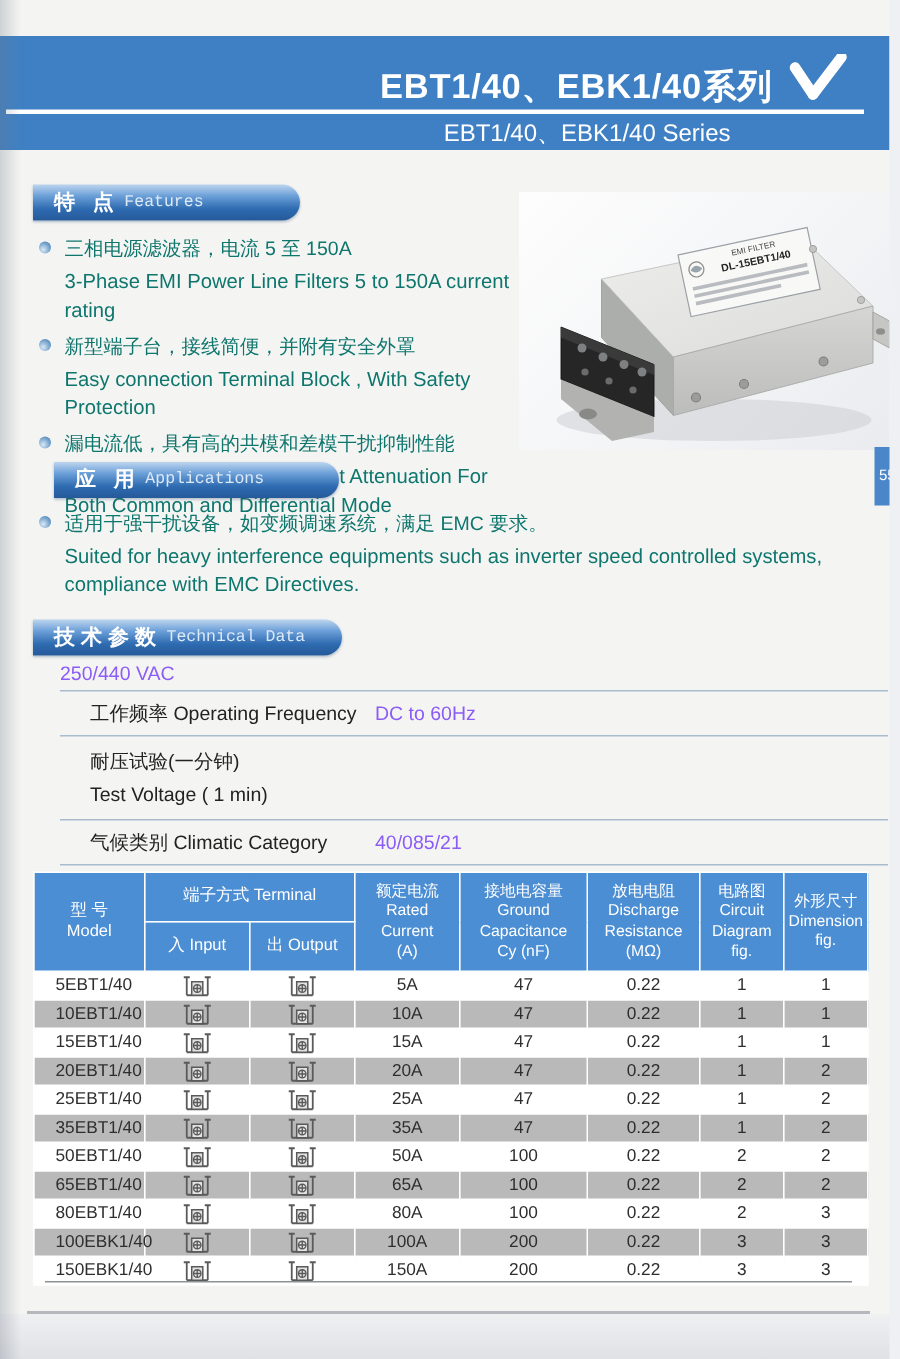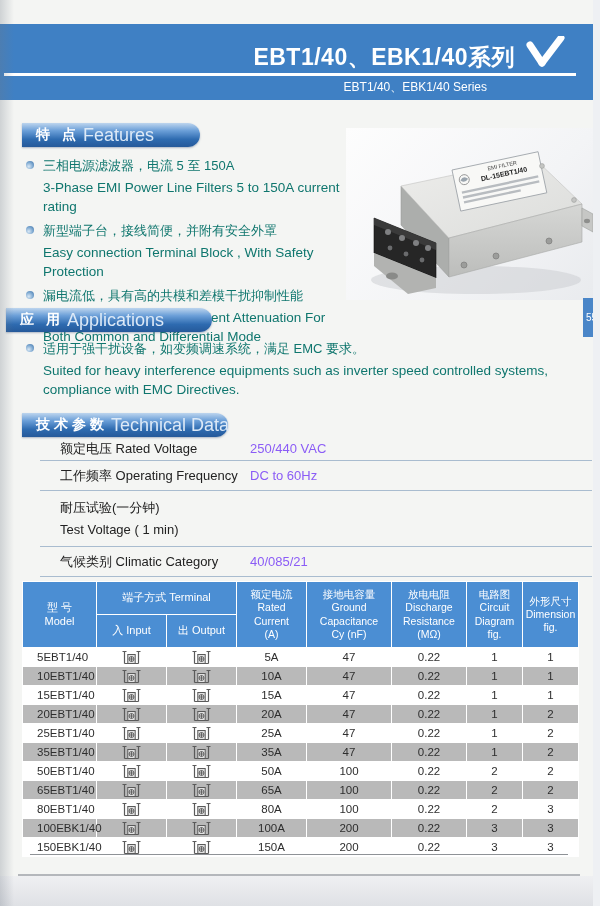--- a/index.html
+++ b/index.html
@@ -13,33 +13,33 @@
     background:linear-gradient(90deg,rgba(110,120,132,.28),rgba(110,120,132,0));pointer-events:none;z-index:40;}
   .bottom-rule{position:absolute;top:874px;left:18px;width:562px;height:2px;background:#b4b7bb;}
   .bottom-shade{position:absolute;top:876px;left:0;width:600px;height:30px;
     background:linear-gradient(180deg,#eff0f2,#dfe1e5);}
 
   
   .banner{position:absolute;top:24px;left:0;width:593px;height:76px;background:#3f80c4;}
   .banner-title{position:absolute;top:18px;right:78px;font-size:23px;font-weight:bold;color:#fff;letter-spacing:.5px;white-space:nowrap;}
   .banner-arrow{position:absolute;top:12px;right:26px;}
   .banner-rule{position:absolute;top:49px;left:4px;width:572px;height:3px;background:#fff;}
-  .banner-sub{position:absolute;top:55px;right:106px;font-size:12px;color:#fff;white-space:nowrap;}
+  .banner-sub{position:absolute;top:55px;right:106px;font-size:16px;color:#fff;white-space:nowrap;}
 
   
   .section-bar{
     position:absolute;height:24px;border-radius:0 12px 12px 0;
     background:linear-gradient(180deg,#bdd5ee 0%,#6b9fd8 32%,#2e6bb0 68%,#25599a 100%);
     display:flex;align-items:center;padding-left:14px;box-sizing:border-box;gap:3px;
     box-shadow:0 1px 2px rgba(40,70,110,.35);
   }
   .bar-zh{font-size:14px;font-weight:bold;color:#fff;letter-spacing:4px;white-space:nowrap;}
-  .bar-en{font-size:18px;color:#dcE9f7;color:#dce9f7;white-space:nowrap;}
+  .bar-en{font-size:11px;color:#dcE9f7;color:#dce9f7;white-space:nowrap;font-family:Liberation Mono, monospace;}
   .features-bar{top:123px;left:22px;width:178px;}
-  .applications-bar{top:308px;left:6px;width:206px;}
+  .applications-bar{top:308px;left:36px;width:190px;}
   .technical-bar{top:413px;left:22px;width:206px;}
 
   
   .features-list{position:absolute;top:151px;left:26px;width:324px;}
   .applications-list{position:absolute;top:334px;left:26px;width:554px;}
   .zh-line{display:flex;gap:9px;align-items:flex-start;font-size:13px;color:#0f766e;line-height:19px;margin-top:5px;}
   .bullet{flex:0 0 8px;width:8px;height:8px;margin-top:5px;border-radius:50%;
     background:radial-gradient(circle at 35% 68%,#d9e8f5,#7aa6cf 55%,#3c6fa6 100%);}
   .en-line{font-size:13.5px;color:#0f766e;line-height:19px;margin:3px 0 5px 17px;white-space:pre-line;}
 
@@ -193,21 +193,20 @@
     </div>
   </div>
 
   <div class="section-bar technical-bar">
     <span class="bar-zh">技术参数</span>
     <span class="bar-en">Technical Data</span>
   </div>
 
   <div class="tech-table">
     <div class="tech-row h22">
-      <div class="tech-label">额定电压  Rated Voltage</div>
       <div class="tech-value">250/440 VAC</div>
     </div>
     <div class="tech-row h28">
       <div class="tech-label">工作频率  Operating Frequency</div>
       <div class="tech-value">DC to 60Hz</div>
     </div>
     <div class="tech-row tall h52">
       <div class="tech-label">耐压试验(一分钟)
 Test Voltage ( 1 min)</div>
     </div>

